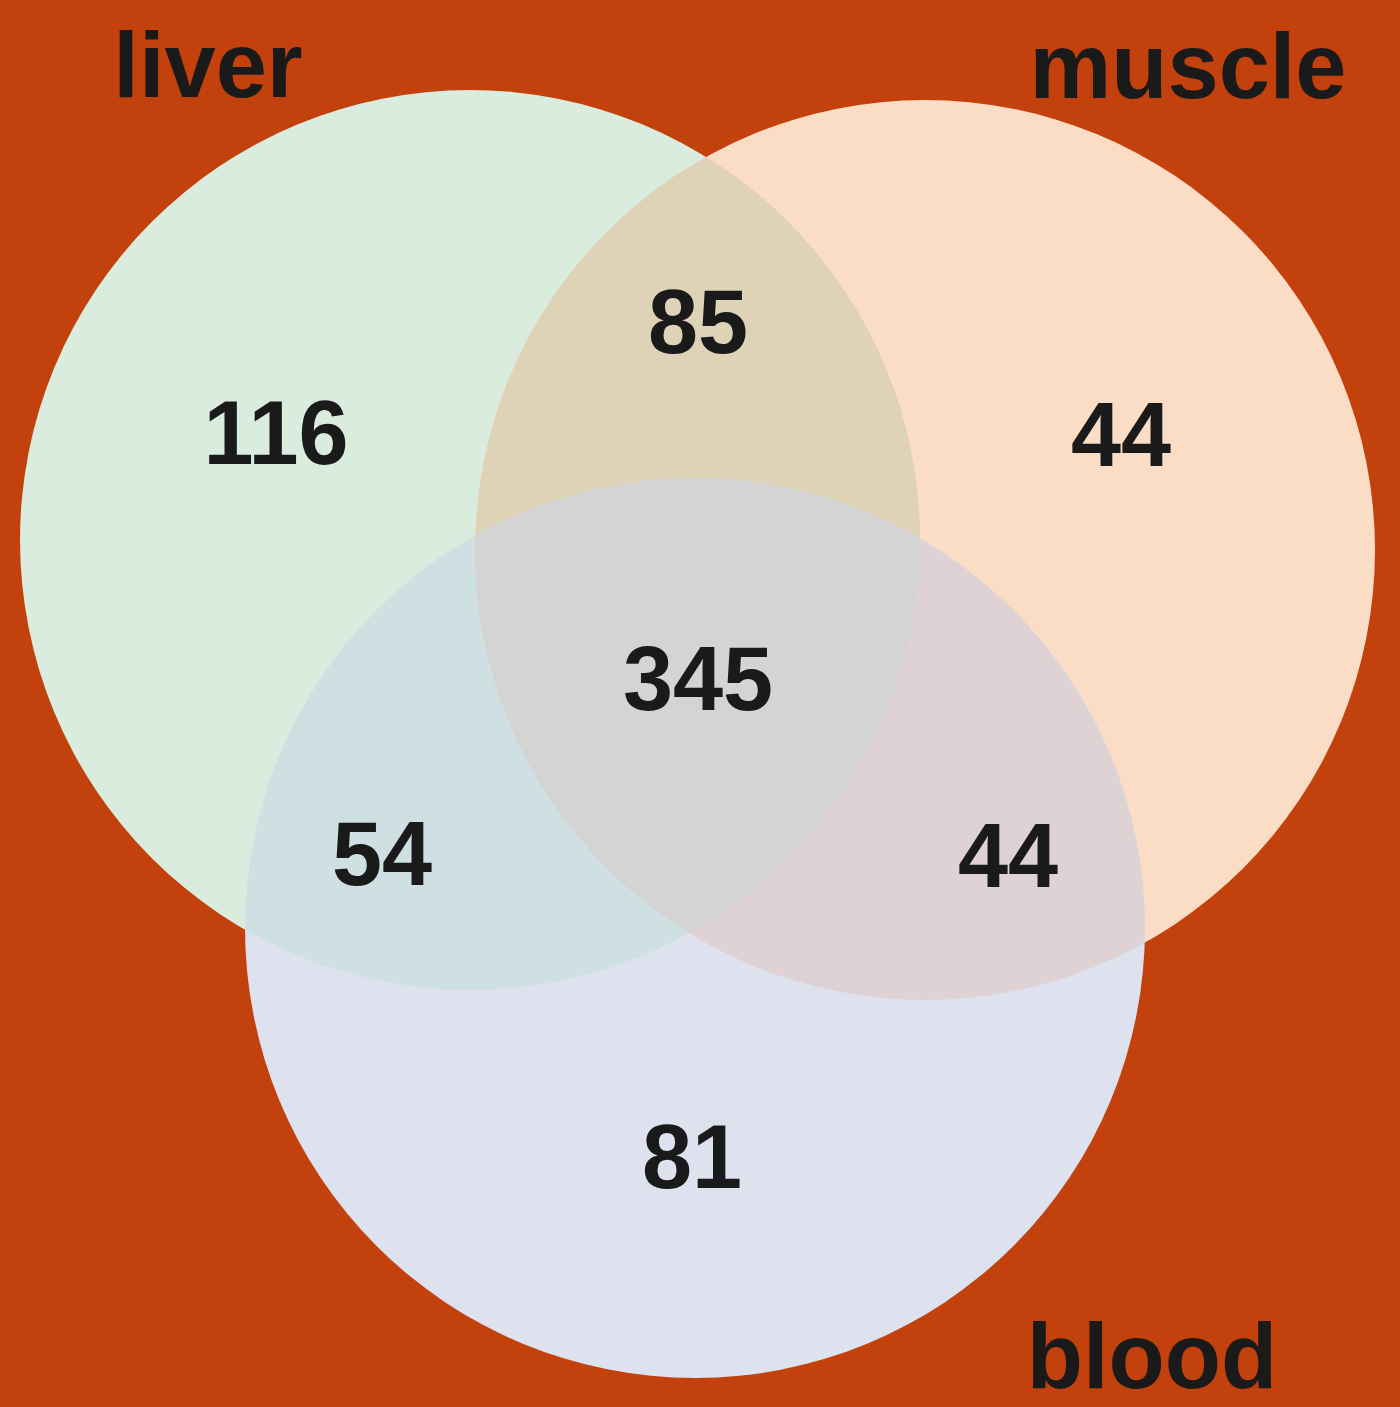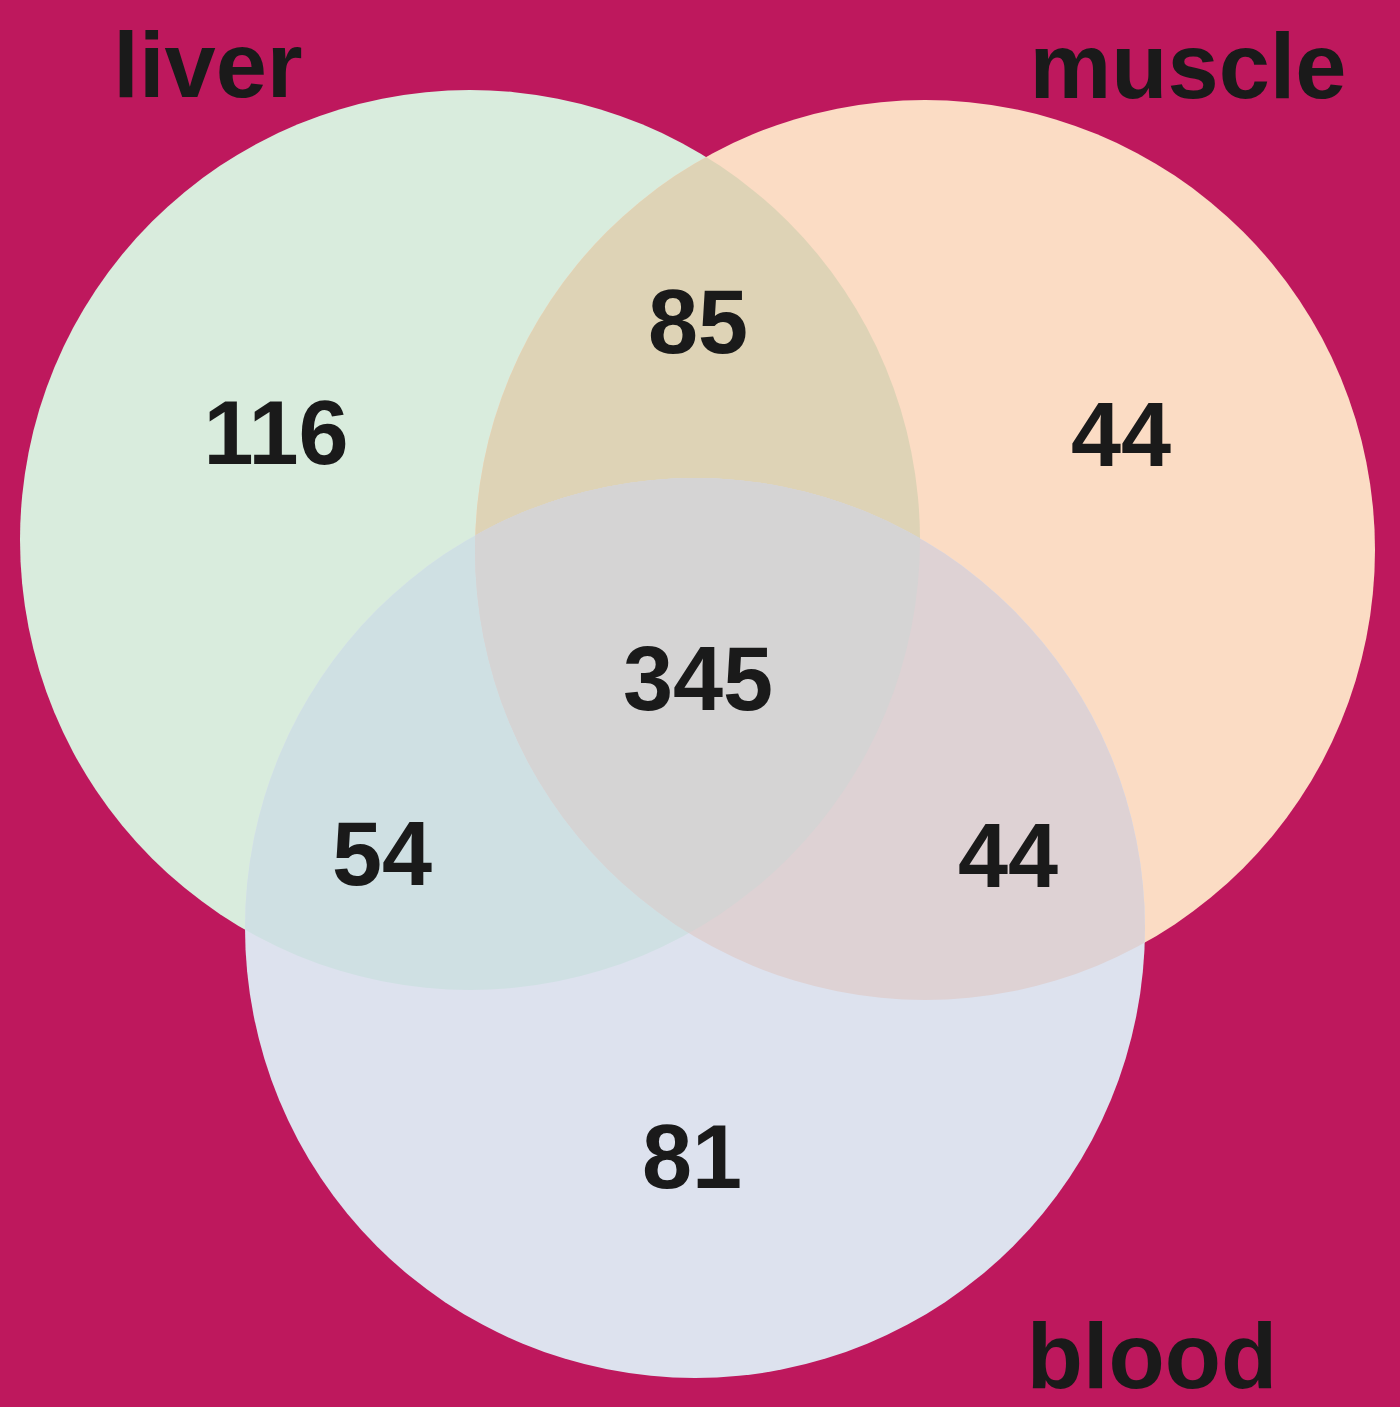--- a/index.html
+++ b/index.html
@@ -4,21 +4,21 @@
 <style>
   html, body {
     margin: 0;
     padding: 0;
     background: #ffffff;
   }
   .figure-container {
     position: relative;
     width: 1400px;
     height: 1407px;
-    background: #be185d;
+    background: #c2410c;
     overflow: hidden;
     text-align: right;
   }
   svg.venn {
     display: block;
     width: 1400px;
     height: 1407px;
   }
   text.set-label {
     font-family: "Liberation Sans", "DejaVu Sans", sans-serif;

